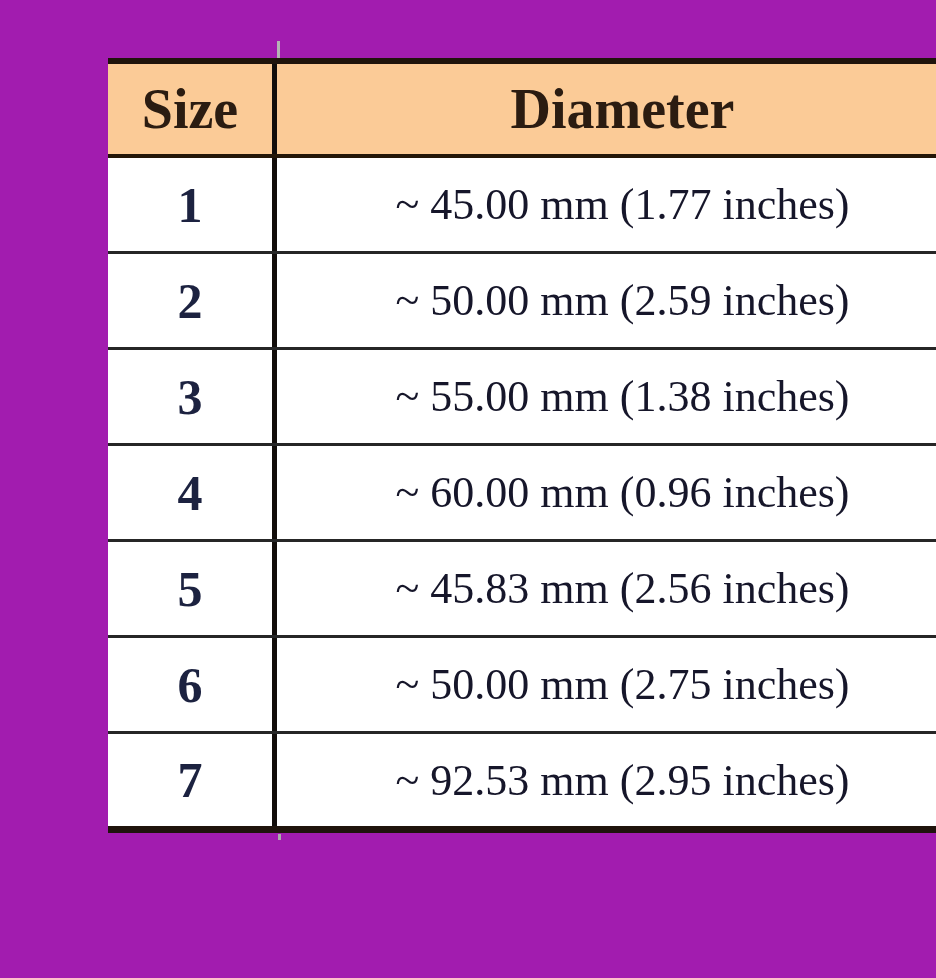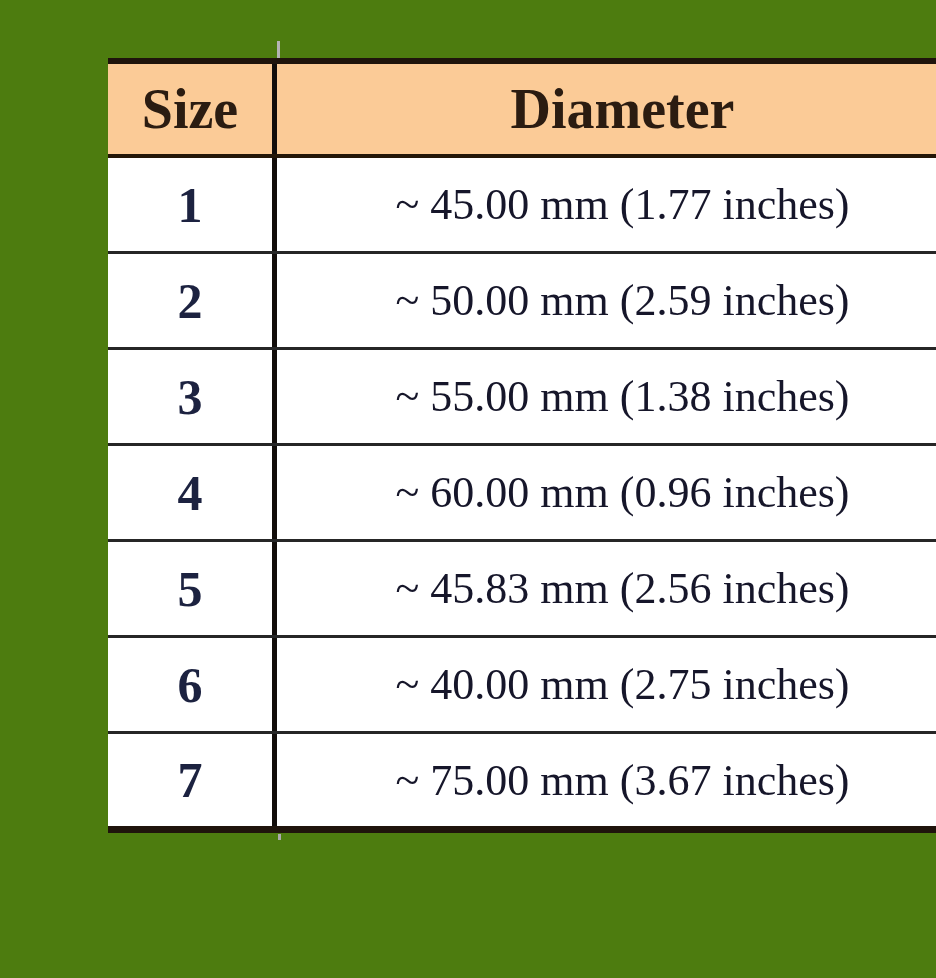--- a/index.html
+++ b/index.html
@@ -3,21 +3,21 @@
 <meta charset="utf-8">
 <style>
   * { margin: 0; padding: 0; box-sizing: border-box; }
   html, body {
     width: 936px; height: 978px;
     background: #ffffff;
     overflow: hidden;
     font-family: "Liberation Serif", "DejaVu Serif", serif;
     position: relative;
   }
-  .page { position: absolute; inset: 0; width: 936px; height: 978px; background: #4d7c0f; overflow: hidden; }
+  .page { position: absolute; inset: 0; width: 936px; height: 978px; background: #a21caf; overflow: hidden; }
 
   
   .stub-top {
     position: absolute; left: 277px; top: 41px;
     width: 3px; height: 18px; background: #b4b4b4;
   }
   .stub-bottom {
     position: absolute; left: 278px; top: 834px;
     width: 3px; height: 6px; background: #ababab;
   }
@@ -129,30 +129,30 @@
       <div class="cell-diameter">
         <span>~ 45.83 mm (2.56 inches)</span>
       </div>
     </div>
 
     <div class="tr body-row">
       <div class="cell-size">
         <span>6</span>
       </div>
       <div class="cell-diameter">
-        <span>~ 40.00 mm (2.75 inches)</span>
+        <span>~ 50.00 mm (2.75 inches)</span>
       </div>
     </div>
 
     <div class="tr body-row">
       <div class="cell-size">
         <span>7</span>
       </div>
       <div class="cell-diameter">
-        <span>~ 75.00 mm (3.67 inches)</span>
+        <span>~ 92.53 mm (2.95 inches)</span>
       </div>
     </div>
 
   </div>
 
   <div class="stub-bottom"></div>
 
 </div>
 
 </body></html>

